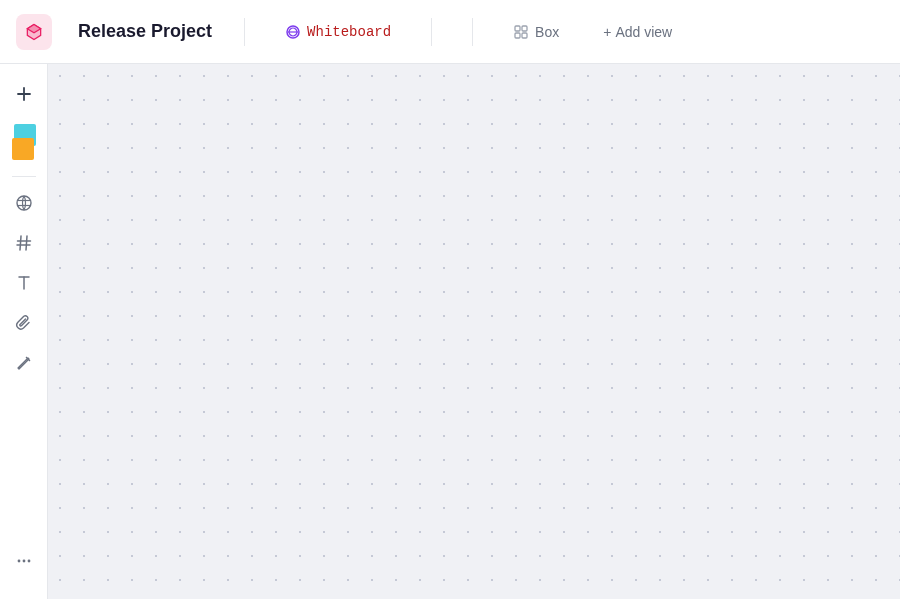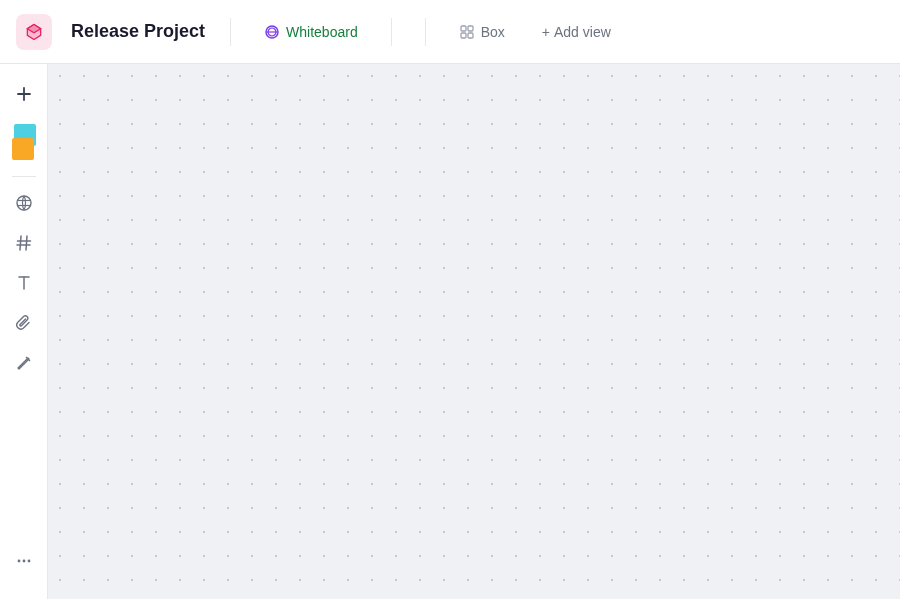--- a/index.html
+++ b/index.html
@@ -6,21 +6,21 @@
     body { width: 900px; height: 599px; font-family: -apple-system, BlinkMacSystemFont, 'Segoe UI', sans-serif; overflow: hidden; background: #f0f1f5; }
 
     
     .header {
       display: flex;
       align-items: center;
       height: 64px;
       background: #ffffff;
       border-bottom: 1px solid #e5e7eb;
       padding: 0 16px;
-      gap: 9px;
+      gap: 16px;
       position: relative;
       z-index: 10;
     }
 
     .project-icon {
       width: 36px;
       height: 36px;
       background: #fce4ec;
       border-radius: 8px;
       display: flex;
@@ -58,21 +58,22 @@
       border-radius: 6px;
       cursor: pointer;
       font-size: 14px;
       font-weight: 500;
       color: #6b7280;
       text-decoration: none;
       white-space: nowrap;
     }
 
     .nav-tab.active {
-      color: #15803d;
+      color: #b91c1c;
+      font-family: Liberation Mono, monospace;
     }
 
     .nav-tab-icon {
       width: 16px;
       height: 16px;
       display: flex;
       align-items: center;
       justify-content: center;
     }
 

